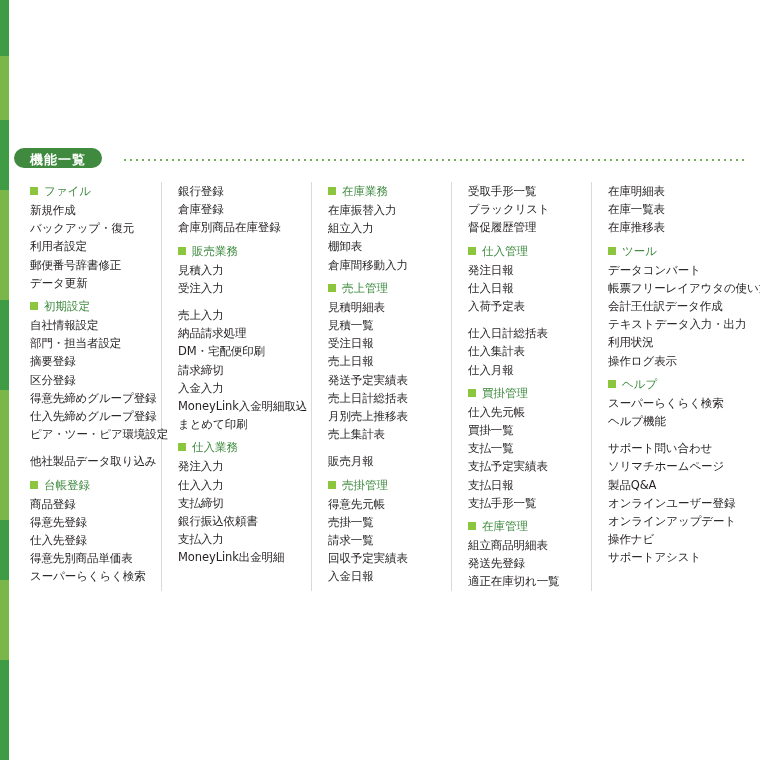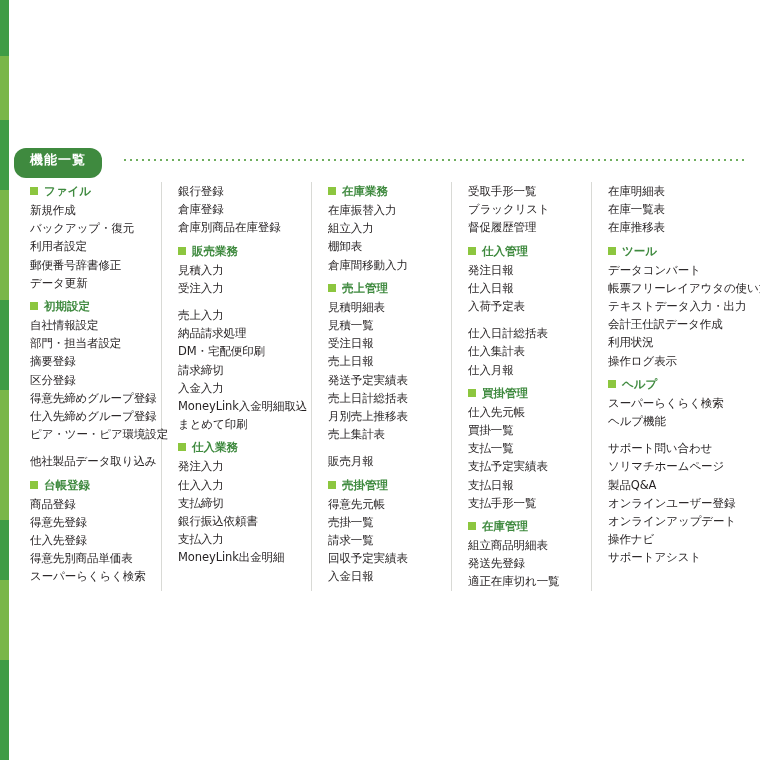--- a/index.html
+++ b/index.html
@@ -37,21 +37,21 @@
     position: absolute;
     left: 14px;
     top: 148px;
     width: 730px;
     height: 26px;
   }
   #header-pill {
     position: absolute;
     left: 0;
     top: 0;
-    height: 30px;
+    height: 20px;
     padding: 0 16px;
     border-radius: 12px;
     background: #3f8a3f;
     color: #ffffff;
     font-size: 13px;
     font-weight: bold;
     line-height: 24px;
     letter-spacing: 1px;
     white-space: nowrap;
   }
@@ -84,21 +84,21 @@
     border-right: 1px solid #d9dad6;
   }
   .c1 { width: 146px; padding-left: 14px; }
   .c2 { width: 150px; padding-left: 16px; }
   .c3 { width: 140px; padding-left: 16px; }
   .c4 { width: 140px; padding-left: 16px; }
   .c5 { width: 160px; padding-left: 16px; }
 
   .group-head {
     font-size: 11.5px;
-    font-weight: bold;
+    font-weight: normal;
     color: #3f8a3f;
     line-height: 18px;
     margin: 0 0 1px 0;
     white-space: nowrap;
     position: relative;
     padding-left: 14px;
   }
   .group-head .sq {
     position: absolute;
     left: 0;
@@ -244,22 +244,22 @@
       <div class="item">適正在庫切れ一覧</div>
     </div>
     <div class="col c5">
       <div class="item">在庫明細表</div>
       <div class="item">在庫一覧表</div>
       <div class="item">在庫推移表</div>
       <div class="spacer-sm"></div>
       <div class="group-head"><span class="sq"></span><span>ツール</span></div>
       <div class="item">データコンバート</div>
       <div class="item">帳票フリーレイアウタの使い方</div>
+      <div class="item">会計王仕訳データ作成</div>
       <div class="item">テキストデータ入力・出力</div>
-      <div class="item">会計王仕訳データ作成</div>
       <div class="item">利用状況</div>
       <div class="item">操作ログ表示</div>
       <div class="spacer-sm"></div>
       <div class="group-head"><span class="sq"></span><span>ヘルプ</span></div>
       <div class="item">スーパーらくらく検索</div>
       <div class="item">ヘルプ機能</div>
       <div class="spacer"></div>
       <div class="item">サポート問い合わせ</div>
       <div class="item">ソリマチホームページ</div>
       <div class="item">製品Q&amp;A</div>

